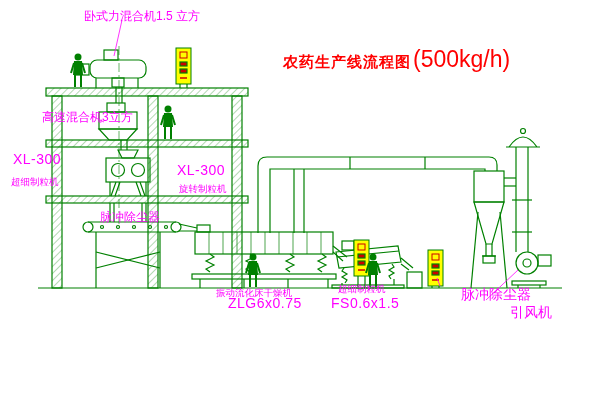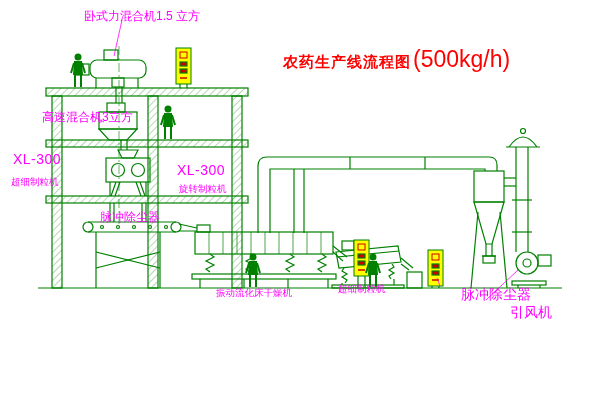--- a/index.html
+++ b/index.html
@@ -213,17 +213,19 @@
   </div>
 
   <div class="lbl" style="left:84px;top:10px">卧式力混合机1.5 立方</div>
   <div class="lbl" style="left:42px;top:111px">高速混合机3立方</div>
   <div class="lbl model" style="left:13px;top:152px">XL-300</div>
   <div class="lbl mid" style="left:11px;top:177px">超细制粒机</div>
   <div class="lbl model" style="left:177px;top:163px">XL-300</div>
   <div class="lbl mid" style="left:179px;top:184px">旋转制粒机</div>
   <div class="lbl" style="left:100px;top:211px">脉冲除尘器</div>
   <div class="lbl mid" style="left:216px;top:288px">振动流化床干燥机</div>
+  <div class="lbl model" style="left:228px;top:296px">ZLG6x0.75</div>
   <div class="lbl mid" style="left:338px;top:284px">超细制粒机</div>
+  <div class="lbl model" style="left:331px;top:296px">FS0.6x1.5</div>
   <div class="lbl small" style="left:417px;top:287px">脉冲除尘器</div>
   <div class="lbl small" style="left:466px;top:305px">引风机</div>
 
 </div>
 
 </body></html>

